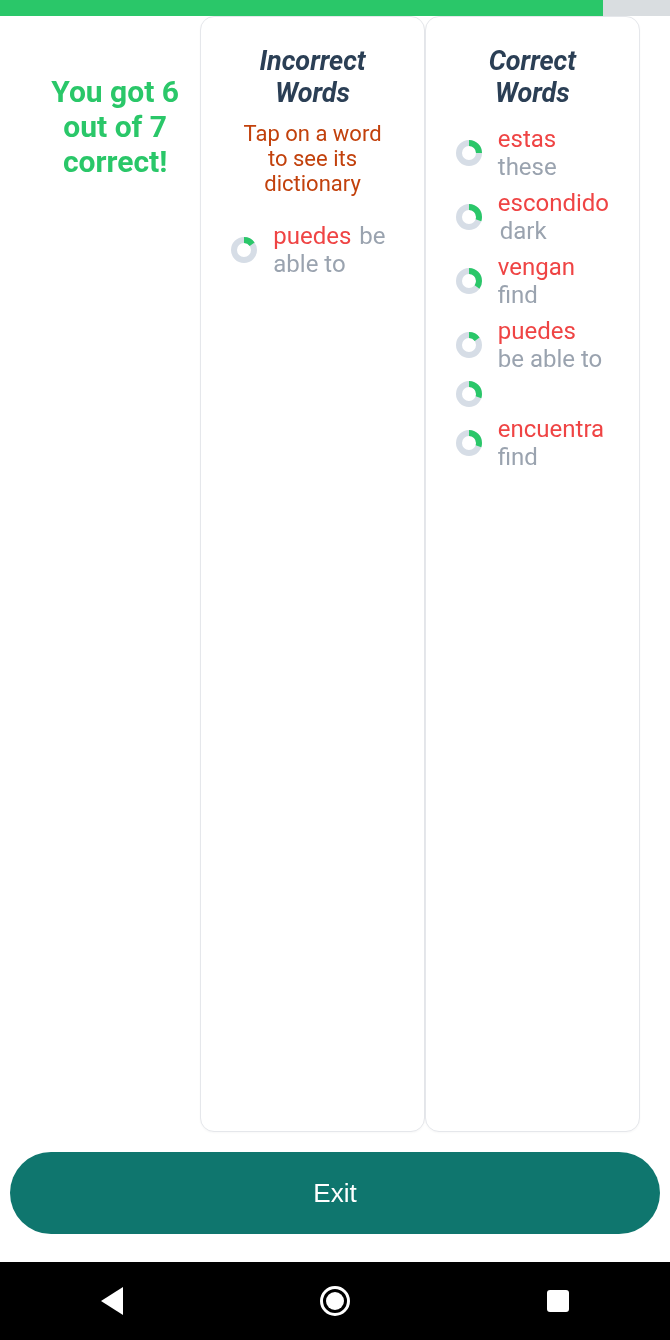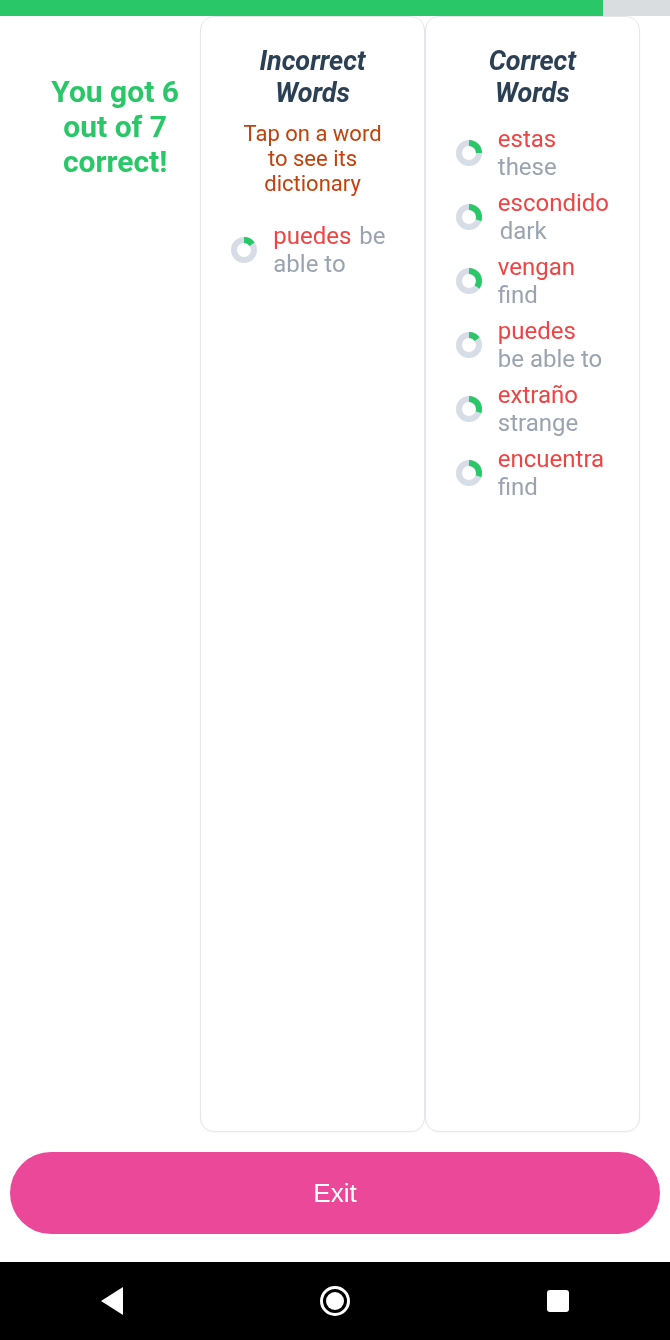--- a/index.html
+++ b/index.html
@@ -83,21 +83,21 @@
     font-size: 24px;
     color: #9aa3af;
     font-weight: 400;
     margin-left: 2px;
   }
   .exit-btn {
     margin: 0 10px 28px 10px;
     height: 82px;
     border: none;
     border-radius: 44px;
-    background: #ec4899;
+    background: #0f766e;
     color: #ffffff;
     font-size: 26px;
     font-weight: 500;
     cursor: pointer;
   }
   .navbar {
     height: 78px;
     background: #000000;
     display: flex;
     align-items: center;
@@ -201,21 +201,20 @@
           </span>
           <span><span class="word-text">puedes</span><span class="translation-text"> be able to</span></span>
         </li>
         <li class="word-item">
           <span class="ring-wrap">
             <svg width="26" height="26" viewBox="0 0 26 26">
     <circle cx="13" cy="13" r="10" fill="none" stroke="#d6dde6" stroke-width="6"></circle>
     <circle cx="13" cy="13" r="10" fill="none" stroke="#2ac769" stroke-width="6" stroke-dasharray="18.84955592153876 62.83185307179586" transform="rotate(-90 13 13)" stroke-linecap="butt"></circle>
   </svg>
           </span>
-          <span><span class="word-text">extraño</span><span class="translation-text"> strange</span></span>
         </li>
         <li class="word-item">
           <span class="ring-wrap">
             <svg width="26" height="26" viewBox="0 0 26 26">
     <circle cx="13" cy="13" r="10" fill="none" stroke="#d6dde6" stroke-width="6"></circle>
     <circle cx="13" cy="13" r="10" fill="none" stroke="#2ac769" stroke-width="6" stroke-dasharray="18.84955592153876 62.83185307179586" transform="rotate(-90 13 13)" stroke-linecap="butt"></circle>
   </svg>
           </span>
           <span><span class="word-text">encuentra</span><span class="translation-text"> find</span></span>
         </li>

